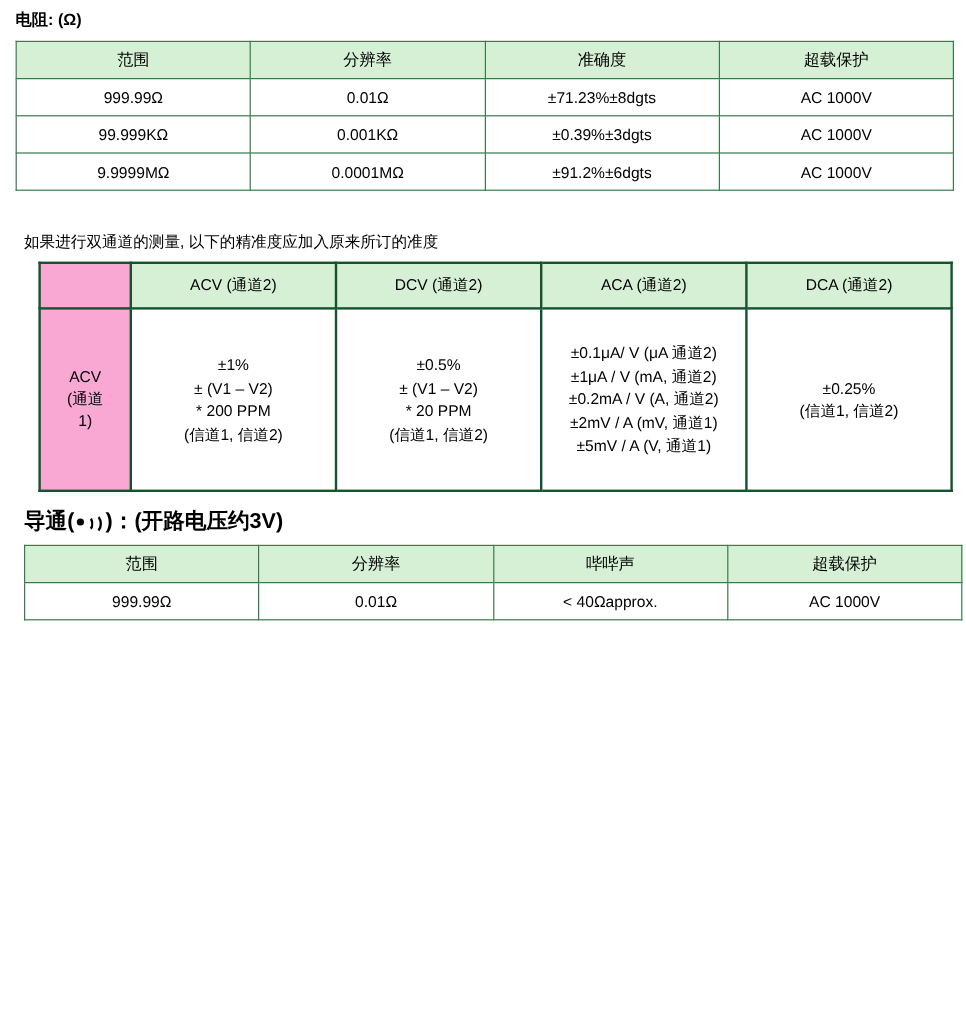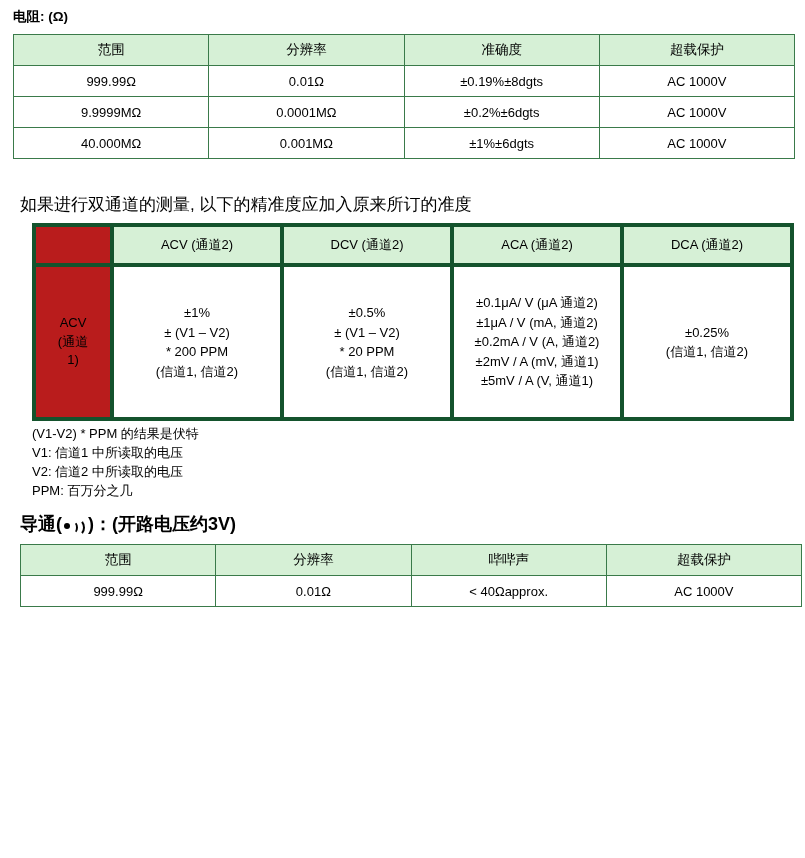--- a/index.html
+++ b/index.html
@@ -46,42 +46,42 @@
     font-size: 13.5px;
   }
   .gap-1 { height: 34px; }
   .sub-head {
     font-weight: bold;
     font-size: 13.5px;
     margin: 0 0 6px 3px;
   }
   .sub-head u { text-decoration: underline; }
   .sub-note {
-    font-size: 17px;
+    font-size: 13px;
     margin: 0 0 7px 10px;
   }
   table.dual {
     border-collapse: collapse;
     width: 762px;
     margin: 0 0 0 22px;
     table-layout: fixed;
   }
   table.dual td {
-    border: 4px solid #14532d;
+    border: 2px solid #14532d;
     text-align: center;
     vertical-align: middle;
     font-size: 13px;
     padding: 5px 3px;
   }
   table.dual thead td {
     background: #d6f0d6;
     height: 26px;
   }
   table.dual td.rowhead {
-    background: #b91c1c;
+    background: #f9a8d4;
     width: 68px;
     line-height: 1.45;
   }
   table.dual td.cell {
     line-height: 1.5;
   }
   .dual-r1 td { height: 140px; }
   .dual-r2 td { height: 104px; }
   .notes {
     margin: 4px 0 0 22px;
@@ -149,33 +149,33 @@
         <td>范围</td>
         <td>分辨率</td>
         <td>准确度</td>
         <td>超载保护</td>
       </tr>
     </thead>
     <tbody>
       <tr>
         <td>999.99Ω</td>
         <td>0.01Ω</td>
-        <td>±0.19%±8dgts</td>
+        <td>±71.23%±8dgts</td>
+        <td>AC 1000V</td>
+      </tr>
+      <tr>
+        <td>99.999KΩ</td>
+        <td>0.001KΩ</td>
+        <td>±0.39%±3dgts</td>
         <td>AC 1000V</td>
       </tr>
       <tr>
         <td>9.9999MΩ</td>
         <td>0.0001MΩ</td>
-        <td>±0.2%±6dgts</td>
-        <td>AC 1000V</td>
-      </tr>
-      <tr>
-        <td>40.000MΩ</td>
-        <td>0.001MΩ</td>
-        <td>±1%±6dgts</td>
+        <td>±91.2%±6dgts</td>
         <td>AC 1000V</td>
       </tr>
     </tbody>
   </table>
 
   <div class="gap-1"></div>
 
   <div class="sub-note">如果进行双通道的测量, 以下的精准度应加入原来所订的准度</div>
 
   <table class="dual">
@@ -192,26 +192,20 @@
       <tr class="dual-r1">
         <td class="rowhead">ACV<br>(通道<br>1)</td>
         <td class="cell">±1%<br>± (V1 – V2)<br>* 200 PPM<br>(信道1, 信道2)</td>
         <td class="cell">±0.5%<br>± (V1 – V2)<br>* 20 PPM<br>(信道1, 信道2)</td>
         <td class="cell">±0.1μA/ V (μA 通道2)<br>±1μA / V (mA, 通道2)<br>±0.2mA / V (A, 通道2)<br>±2mV / A (mV, 通道1)<br>±5mV / A (V, 通道1)</td>
         <td class="cell">±0.25%<br>(信道1, 信道2)</td>
       </tr>
     </tbody>
   </table>
 
-  <div class="notes">
-    <div>(V1-V2) * PPM 的结果是伏特</div>
-    <div>V1: 信道1 中所读取的电压</div>
-    <div>V2: 信道2 中所读取的电压</div>
-    <div>PPM: 百万分之几</div>
-  </div>
 
   <div class="cont-line">
     <span>导通(</span><span class="sound-icon"><span class="dot"></span><span class="arc arc1"></span><span class="arc arc2"></span></span><span>)：(开路电压约3V)</span>
   </div>
 
   <table class="cont">
     <thead>
       <tr>
         <td>范围</td>
         <td>分辨率</td>

